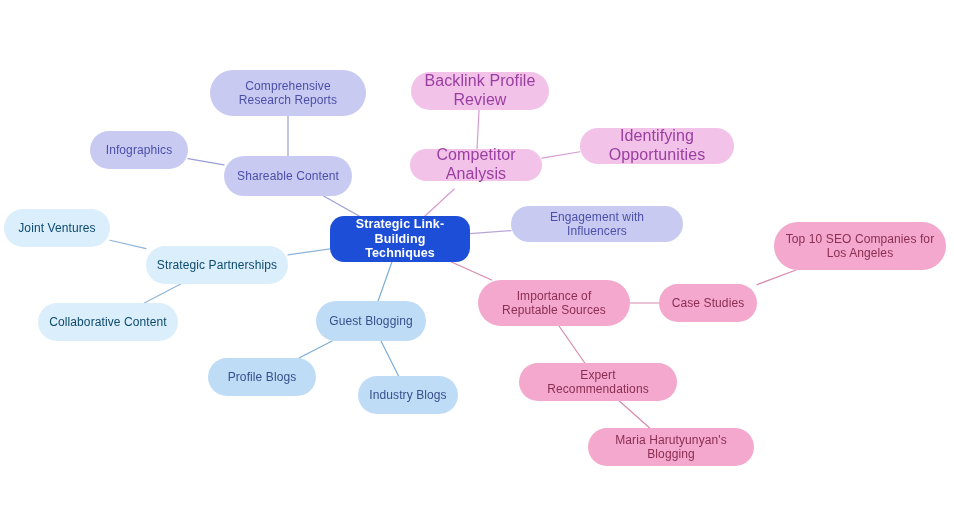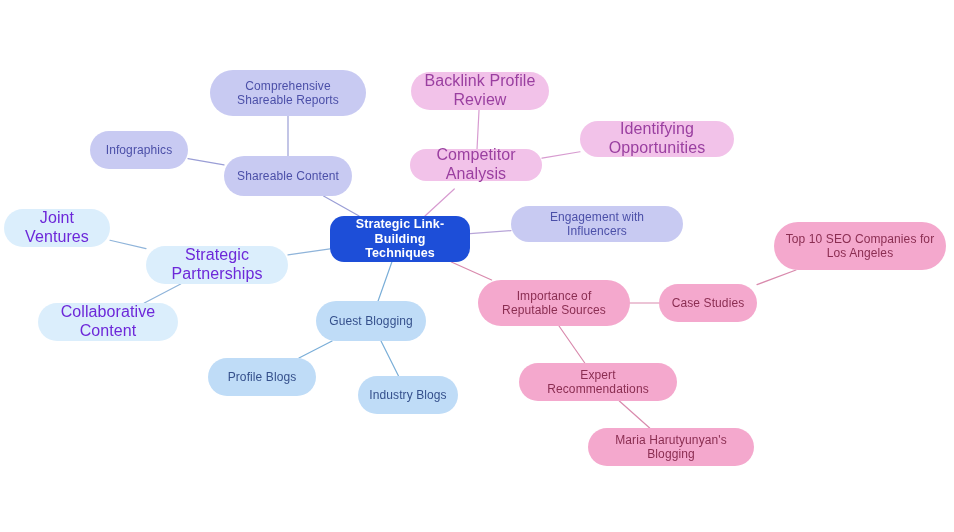--- a/index.html
+++ b/index.html
@@ -50,22 +50,22 @@
   }
   
   .n-lav {
     background: #c8caf2;
     color: #4b4fa8;
     font-size: 12px;
   }
   
   .n-blue-lite {
     background: #dbeefc;
-    color: #6d28d9;
-    font-size: 16px;
+    color: #0c4a6e;
+    font-size: 12px;
     justify-content: center;
   }
   
   .n-blue-mid {
     background: #bfdcf7;
     color: #35508c;
     font-size: 12px;
   }
   
   .n-pink-lite {
@@ -105,21 +105,21 @@
       <line x1="619.3384615384615" y1="401" x2="649.6615384615385" y2="428" stroke="#d98aad" stroke-width="1.2" stroke-linecap="round"></line>
     </svg>
   <div id="nodes-layer">
       <div class="node n-root" style="left: 330px; top: 216px; width: 140px; height: 46px;">
         <span class="node-label">Strategic Link-Building Techniques</span>
       </div>
       <div class="node n-lav" style="left: 224px; top: 156px; width: 128px; height: 40px;">
         <span class="node-label">Shareable Content</span>
       </div>
       <div class="node n-lav" style="left: 210px; top: 70px; width: 156px; height: 46px;">
-        <span class="node-label">Comprehensive Shareable Reports</span>
+        <span class="node-label">Comprehensive Research Reports</span>
       </div>
       <div class="node n-lav" style="left: 90px; top: 131px; width: 98px; height: 38px;">
         <span class="node-label">Infographics</span>
       </div>
       <div class="node n-lav" style="left: 511px; top: 206px; width: 172px; height: 36px;">
         <span class="node-label">Engagement with Influencers</span>
       </div>
       <div class="node n-blue-lite" style="left: 146px; top: 246px; width: 142px; height: 38px;">
         <span class="node-label">Strategic Partnerships</span>
       </div>
@@ -137,21 +137,21 @@
       </div>
       <div class="node n-blue-mid" style="left: 358px; top: 376px; width: 100px; height: 38px;">
         <span class="node-label">Industry Blogs</span>
       </div>
       <div class="node n-pink-lite" style="left: 410px; top: 149px; width: 132px; height: 32px;">
         <span class="node-label">Competitor Analysis</span>
       </div>
       <div class="node n-pink-lite" style="left: 411px; top: 72px; width: 138px; height: 38px;">
         <span class="node-label">Backlink Profile Review</span>
       </div>
-      <div class="node n-pink-lite" style="left: 580px; top: 121px; width: 154px; height: 36px;">
+      <div class="node n-pink-lite" style="left: 580px; top: 128px; width: 154px; height: 36px;">
         <span class="node-label">Identifying Opportunities</span>
       </div>
       <div class="node n-pink-deep" style="left: 478px; top: 280px; width: 152px; height: 46px;">
         <span class="node-label">Importance of Reputable Sources</span>
       </div>
       <div class="node n-pink-deep" style="left: 659px; top: 284px; width: 98px; height: 38px;">
         <span class="node-label">Case Studies</span>
       </div>
       <div class="node n-pink-deep" style="left: 774px; top: 222px; width: 172px; height: 48px;">
         <span class="node-label">Top 10 SEO Companies for Los Angeles</span>

